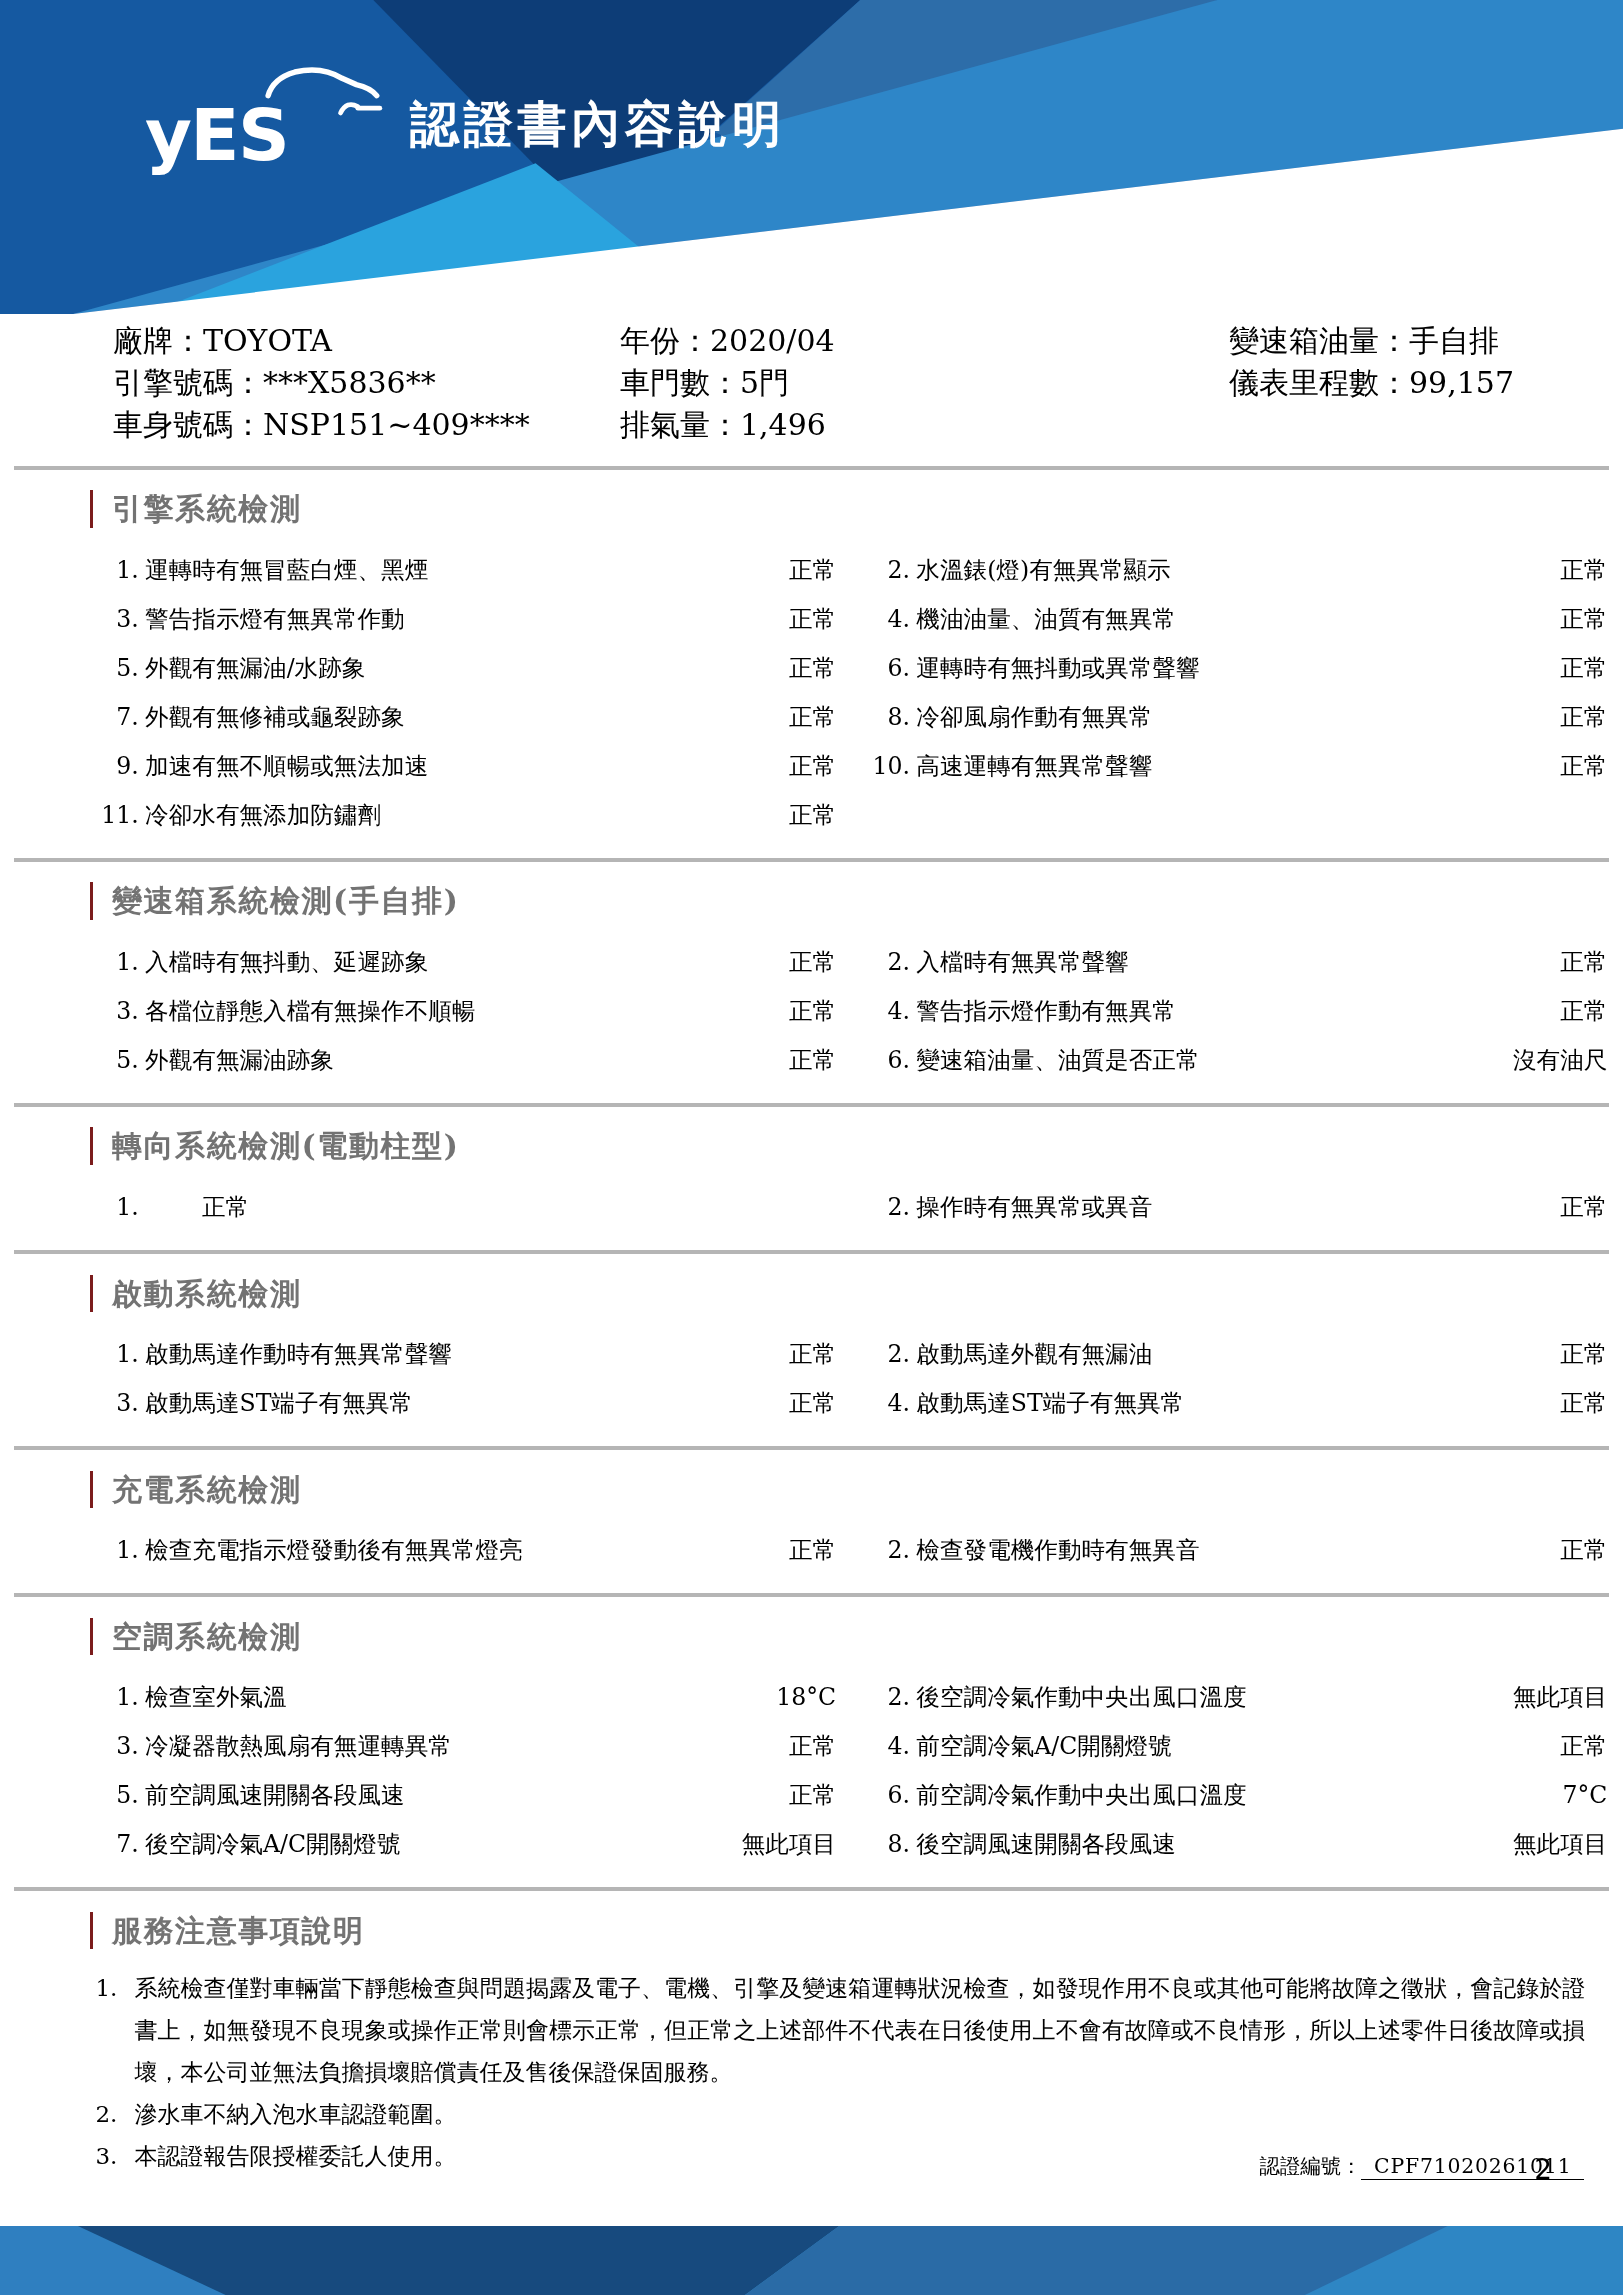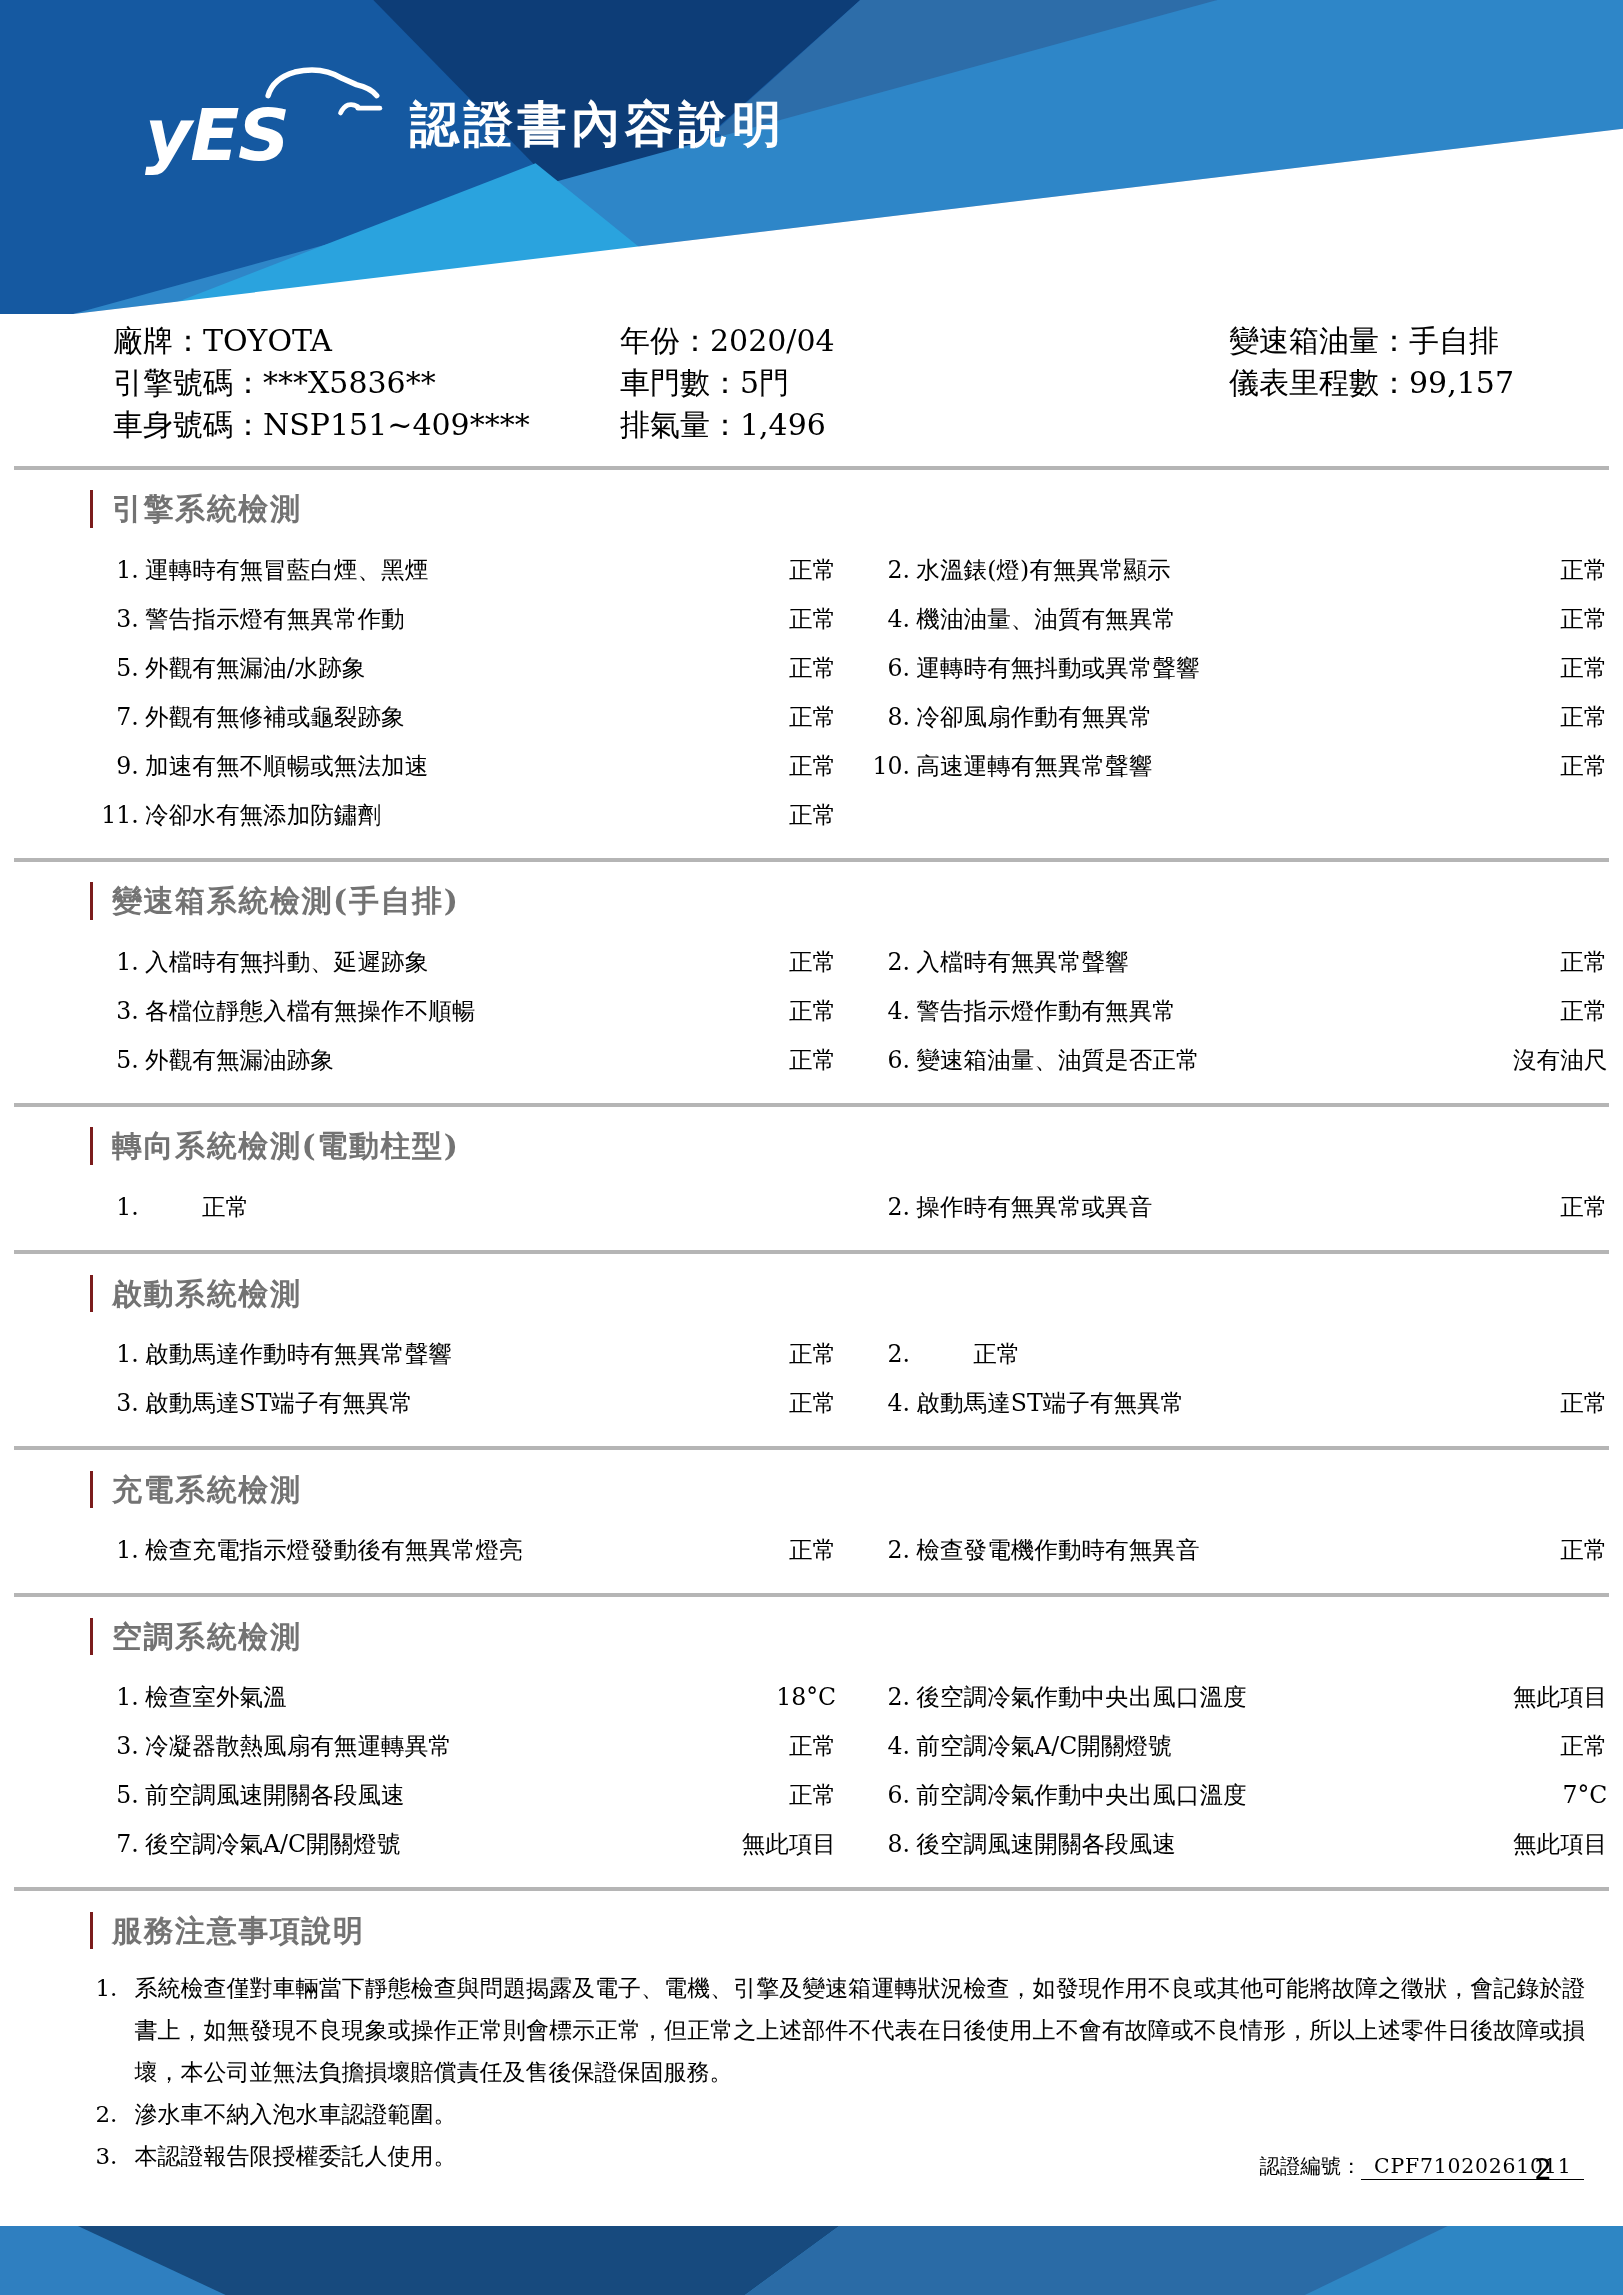--- a/index.html
+++ b/index.html
@@ -12,21 +12,21 @@
   .h-layer{position:absolute;inset:0;}
   .h-base{background:#1559A1;}
   .h-dark{background:#0D3D77;clip-path:polygon(23% 0,53% 0,37% 74%);}
   .h-slab{background:#2D6DA9;clip-path:polygon(53% 0,75% 0,53% 62%,44% 42%);}
   .h-bright{background:#2E86C8;clip-path:polygon(75% 0,100% 0,100% 41%,4.5% 100%);}
   .h-cyan{background:#2AA3DE;clip-path:polygon(33% 52%,44% 98%,10% 98%);}
   .h-white{background:#fff;clip-path:polygon(4.5% 100%,100% 41%,100% 100%);}
   .h-content{position:absolute;top:69px;left:145px;display:flex;align-items:center;}
   .logo{position:relative;width:224px;height:102px;}
   .logo-text{
-    position:absolute;left:0;bottom:0;color:#fff;font-style:italic;font-weight:bold;
+    position:absolute;left:0;bottom:0;color:#fff;font-weight:bold;
     font-size:72px;line-height:1;letter-spacing:-1.6px;font-family:"DejaVu Sans","Liberation Sans",sans-serif;
   }
   .logo-car{position:absolute;right:-14px;top:-4.7px;}
   .title{
     margin:0 0 0 41px;color:#fff;font-size:49px;font-weight:bold;letter-spacing:4.7px;
     line-height:1;position:relative;top:4.7px;font-family:"DejaVu Sans","Liberation Sans",sans-serif;
   }
   
   .vehicle-info{
     position:relative;margin:15px;padding:6.3px 15.7px 4.7px 98px;
@@ -259,20 +259,21 @@
     <h2 class="sec-title">啟動系統檢測</h2>
     <div class="rows">
   <div class="row">
     <div class="pair">
       <span class="num">1.</span>
       <span class="label">啟動馬達作動時有無異常聲響</span>
       <span class="status">正常</span>
     </div>
     <div class="pair">
       <span class="num">2.</span>
+      <span class="label">啟動馬達外觀有無漏油</span>
       <span class="status">正常</span>
     </div>
   </div>
 
   <div class="row">
     <div class="pair">
       <span class="num">3.</span>
       <span class="label">啟動馬達ST端子有無異常</span>
       <span class="status">正常</span>
     </div>

